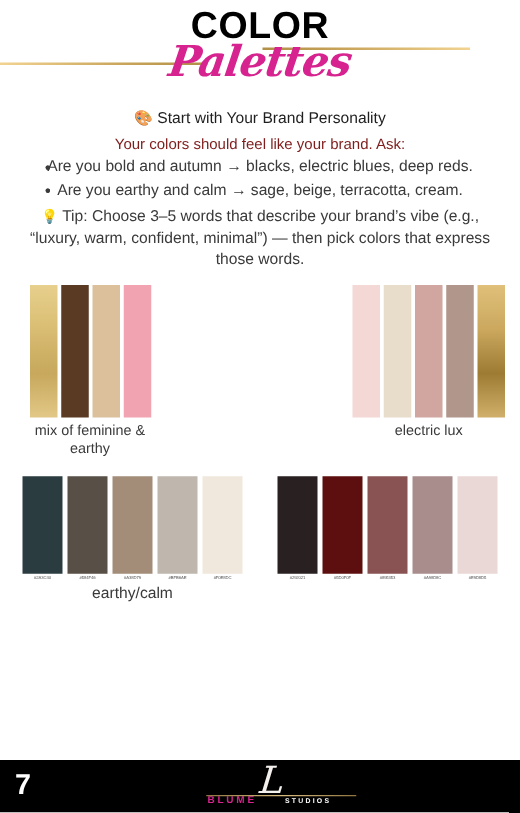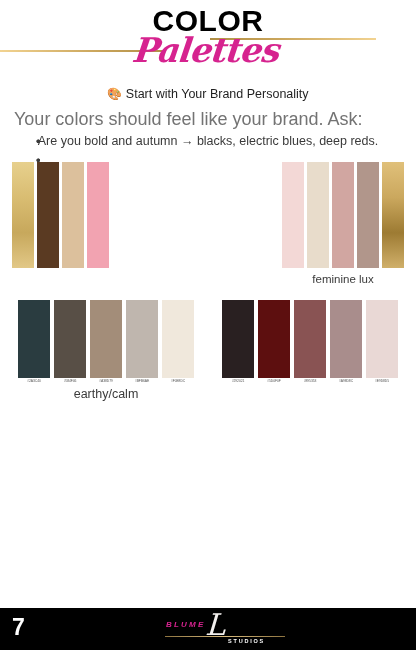--- a/index.html
+++ b/index.html
@@ -77,23 +77,23 @@
     font-size: 12.5px;
     font-weight: normal;
     color: #1f1f1f;
     margin: 4px 0 4px 0;
     line-height: 1.3;
   }
   .palette-emoji {
     font-size: 12px;
   }
   .lead {
-    text-align: left;
-    font-size: 18px;
-    color: #737373;
+    text-align: center;
+    font-size: 12px;
+    color: #7f1d1d;
     margin: 0 0 2px 0;
     line-height: 1.35;
   }
   ul.bullets {
     list-style: none;
     margin: 0;
     padding: 0;
   }
   ul.bullets li {
     position: relative;
@@ -206,27 +206,26 @@
   .brand {
     position: absolute;
     left: 160px;
     top: 4px;
     width: 130px;
     height: 36px;
   }
   .brand-blume {
     position: absolute;
     left: 6px;
-    top: 8px;
+    top: 23px;
     color: #d6238f;
     font-size: 8px;
     font-weight: bold;
     letter-spacing: 2.2px;
     font-family: "Liberation Sans", sans-serif;
-    font-style: italic;
   }
   .brand-script {
     position: absolute;
     left: 48px;
     top: -2px;
     font-family: "DejaVu Serif", serif;
     font-style: italic;
     font-size: 30px;
     color: #f3f0ee;
     line-height: 1;
@@ -276,46 +275,52 @@
     </li>
     <li>
       <span class="dot">•</span>
       <span>Are you bold and autumn → blacks, electric blues, deep reds.</span>
     </li>
     <li>
       <span class="dot">•</span>
     </li>
     <li>
       <span class="dot">•</span>
+      <span>Are you earthy and calm → sage, beige, terracotta, cream.</span>
     </li>
   </ul>
 
+  <div class="tip">
+    <span class="bulb">💡</span>
+    <span>Tip: Choose 3–5 words that describe your brand’s vibe (e.g., “luxury, warm, confident, minimal”) — then pick colors that express those words.</span>
+  </div>
 </div>
 
 <div class="palette-row row1">
 
   <div class="palette">
     <div class="swatches">
       <span class="sw" style="background: linear-gradient(rgb(231, 208, 141), rgb(217, 189, 114), rgb(199, 168, 92), rgb(226, 200, 135));"></span>
       <span class="sw" style="background: rgb(90, 58, 34);"></span>
       <span class="sw" style="background: rgb(220, 192, 156);"></span>
       <span class="sw" style="background: rgb(242, 163, 177);"></span>
     </div>
+    <div class="palette-label">mix of feminine &amp; earthy</div>
   </div>
 
 
   <div class="palette">
     <div class="swatches">
       <span class="sw" style="background: rgb(243, 216, 214);"></span>
       <span class="sw" style="background: rgb(232, 220, 203);"></span>
       <span class="sw" style="background: rgb(209, 166, 161);"></span>
       <span class="sw" style="background: rgb(177, 150, 139);"></span>
       <span class="sw" style="background: linear-gradient(rgb(224, 192, 122), rgb(203, 168, 94), rgb(157, 123, 51), rgb(208, 176, 106));"></span>
     </div>
-    <div class="palette-label">feminine lux</div>
+    <div class="palette-label">electric lux</div>
   </div>
 
 </div>
 
 <div class="palette-row row2">
 
   <div class="palette">
     <div class="swatches">
       <span class="sw" style="background: rgb(42, 60, 64);"></span>
       <span class="sw" style="background: rgb(88, 79, 70);"></span>

